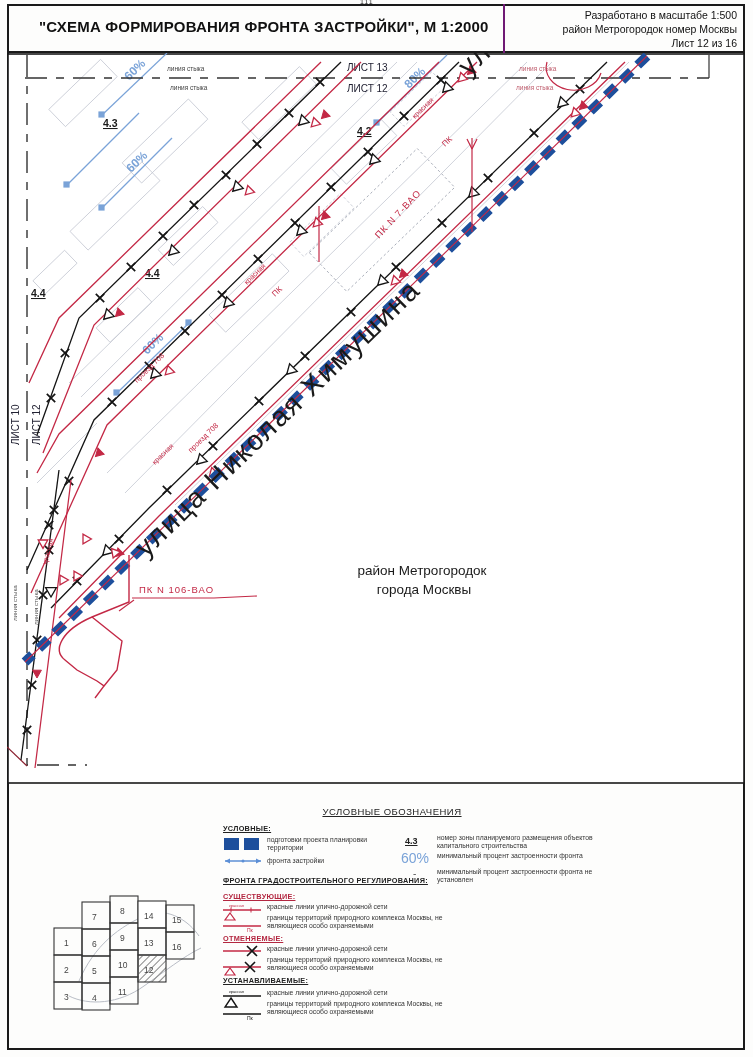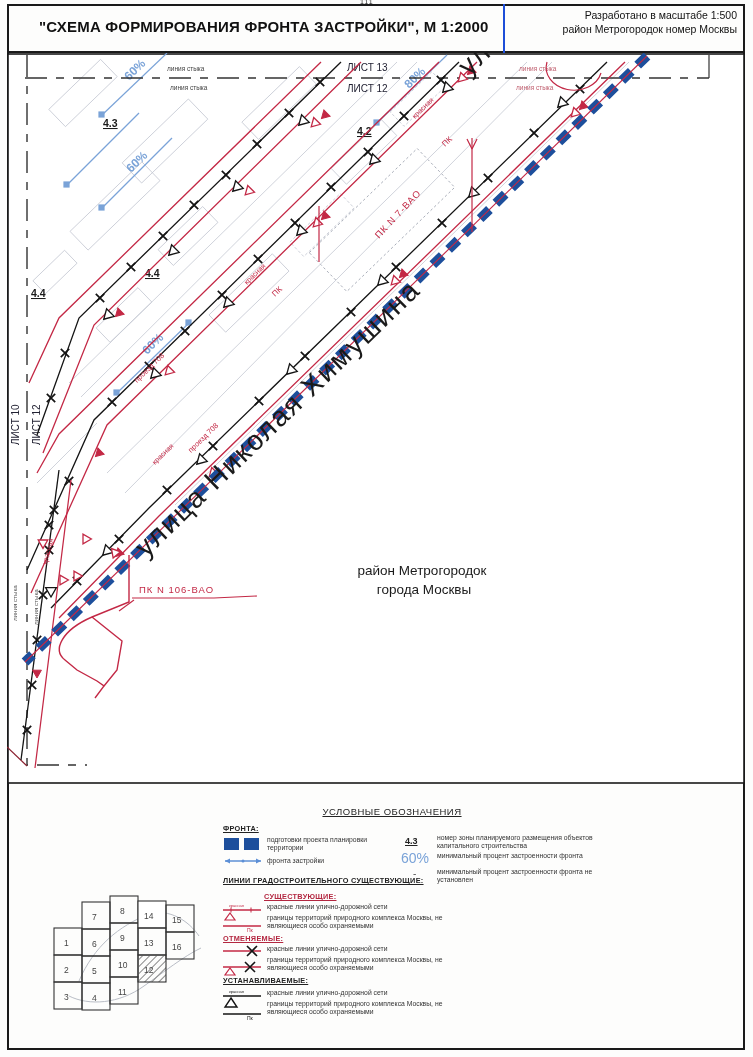--- a/index.html
+++ b/index.html
@@ -6,21 +6,21 @@
   .page{position:relative;width:753px;height:1057px;background:#fdfdfc;
         font-family:"Liberation Sans",sans-serif;color:#111;overflow:hidden;}
   .outer-border{position:absolute;left:7px;top:4px;width:738px;height:1046px;
         border:2px solid #1a1a1a;box-sizing:border-box;}
   
   .title-block{position:absolute;left:7px;top:4px;width:738px;height:49px;
         border-bottom:2px solid #1a1a1a;box-sizing:border-box;}
   .title-main{position:absolute;left:32px;top:14px;font-size:15px;font-weight:bold;
         letter-spacing:.2px;white-space:nowrap;}
   .title-right{position:absolute;left:496px;top:0;width:242px;height:49px;
-        border-left:2px solid #1d4ed8;box-sizing:border-box;text-align:right;
+        border-left:2px solid #701a75;box-sizing:border-box;text-align:right;
         padding:5px 8px 0 0;font-size:10.5px;line-height:1.32;}
   .artifact{position:absolute;left:360px;top:-2px;font-size:7px;letter-spacing:1px;color:#222;}
   
   .map-wrap{position:absolute;left:7px;top:53px;width:738px;height:731px;}
   svg text{font-family:"Liberation Sans",sans-serif;}
   
   .legend{position:absolute;left:17px;top:784px;width:738px;height:266px;font-size:6.8px;}
   .lg-title{position:absolute;left:255px;top:22px;width:240px;text-align:center;
         font-size:9.5px;letter-spacing:.5px;text-decoration:underline;color:#222;}
   .lg-h{position:absolute;font-size:7.3px;font-weight:bold;text-decoration:underline;
@@ -37,20 +37,21 @@
 
 <div class="page">
   <div class="artifact">111</div>
   <div class="outer-border"></div>
 
   <div class="title-block">
     <div class="title-main">"СХЕМА ФОРМИРОВАНИЯ ФРОНТА ЗАСТРОЙКИ", М 1:2000</div>
     <div class="title-right">
       <div>Разработано в масштабе 1:500</div>
       <div>район Метрогородок номер Москвы</div>
+      <div>Лист 12 из 16</div>
     </div>
   </div>
 
   <div class="map-wrap">
   <svg width="738" height="731" viewBox="0 0 738 731">
     <defs>
       <g id="xm">
             <path d="M-4.2,-4.2L4.2,4.2M-4.2,4.2L4.2,-4.2" stroke="#141414" stroke-width="1.7" fill="none"></path>
           </g>
       <path id="trib" d="M0,-6L5.4,3.4L-5.4,3.4Z" fill="#fff" stroke="#141414" stroke-width="1.3"></path>
@@ -276,21 +277,21 @@
     <text x="132" y="540" font-size="9.5" letter-spacing="1" fill="#c32845">ПК N 106-ВАО</text>
 
     <text x="415" y="522" text-anchor="middle" font-size="13.5" fill="#1a1a1a">район Метрогородок</text>
     <text x="417" y="541" text-anchor="middle" font-size="13.5" fill="#1a1a1a">города Москвы</text>
   </svg>
   </div>
 
   <div class="legend">
     <div class="lg-title">УСЛОВНЫЕ ОБОЗНАЧЕНИЯ</div>
 
-    <div class="lg-h" style="left:206px;top:40px;">ФРОНТА:</div>
+    <div class="lg-h" style="left:206px;top:40px;">УСЛОВНЫЕ:</div>
 
     <svg class="sym" style="left:206px;top:52px;" width="40" height="16">
       <rect x="1" y="2" width="15" height="12" fill="#1d4f9c"></rect>
         <rect x="21" y="2" width="15" height="12" fill="#1d4f9c"></rect>
     </svg>
     <div class="lg-t" style="left:250px;top:52px;width:140px;">
       <span>подготовки проекта планировки</span><br>
       <span>территории</span>
     </div>
 
@@ -301,23 +302,23 @@
     </svg>
     <div class="lg-t" style="left:250px;top:73px;">фронта застройки</div>
 
     <div class="lg-num" style="left:388px;top:52px;">4.3</div>
     <div class="lg-t" style="left:420px;top:50px;width:165px;">номер зоны планируемого размещения объектов капитального строительства</div>
     <div class="lg-pct" style="left:384px;top:66px;">60%</div>
     <div class="lg-t" style="left:420px;top:68px;width:165px;">минимальный процент застроенности фронта</div>
     <div class="lg-dash" style="left:396px;top:84px;">-</div>
     <div class="lg-t" style="left:420px;top:84px;width:165px;">минимальный процент застроенности фронта не установлен</div>
 
-    <div class="lg-h" style="left:206px;top:92px;">ЛИНИИ ГРАДОСТРОИТЕЛЬНОГО СУЩЕСТВУЮЩИЕ:</div>
-
-    <div class="lg-h red" style="left:206px;top:108px;margin-left:41px;">СУЩЕСТВУЮЩИЕ:</div>
+    <div class="lg-h" style="left:206px;top:92px;">ФРОНТА ГРАДОСТРОИТЕЛЬНОГО РЕГУЛИРОВАНИЯ:</div>
+
+    <div class="lg-h red" style="left:206px;top:108px;">СУЩЕСТВУЮЩИЕ:</div>
     <svg class="sym" style="left:204px;top:118px;" width="44" height="30">
       <text x="8" y="5" font-size="4" fill="#c32845">красная</text>
       <line x1="2" y1="8" x2="40" y2="8" stroke="#c32845" stroke-width="1.4"></line>
       <line x1="10" y1="5.5" x2="10" y2="10.5" stroke="#c32845" stroke-width="1"></line>
       <line x1="30" y1="5.5" x2="30" y2="10.5" stroke="#c32845" stroke-width="1"></line>
       <path d="M9,11 L14,18 L4,18 Z" fill="#fff" stroke="#c32845" stroke-width="1.2"></path>
       <line x1="2" y1="24" x2="40" y2="24" stroke="#c32845" stroke-width="1.4"></line>
       <text x="26" y="30" font-size="5" fill="#c32845">Пк</text>
     </svg>
     <div class="lg-t" style="left:250px;top:119px;">красные линии улично-дорожной сети</div>

